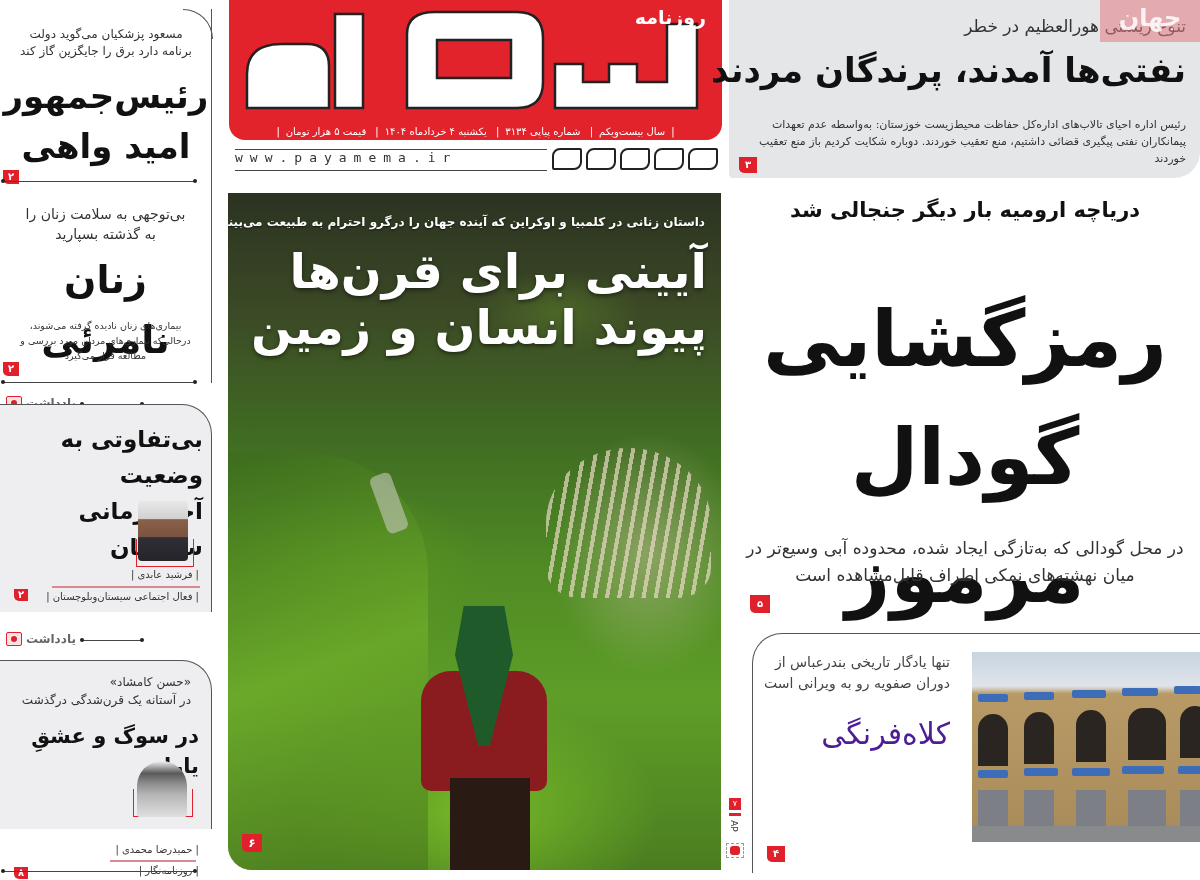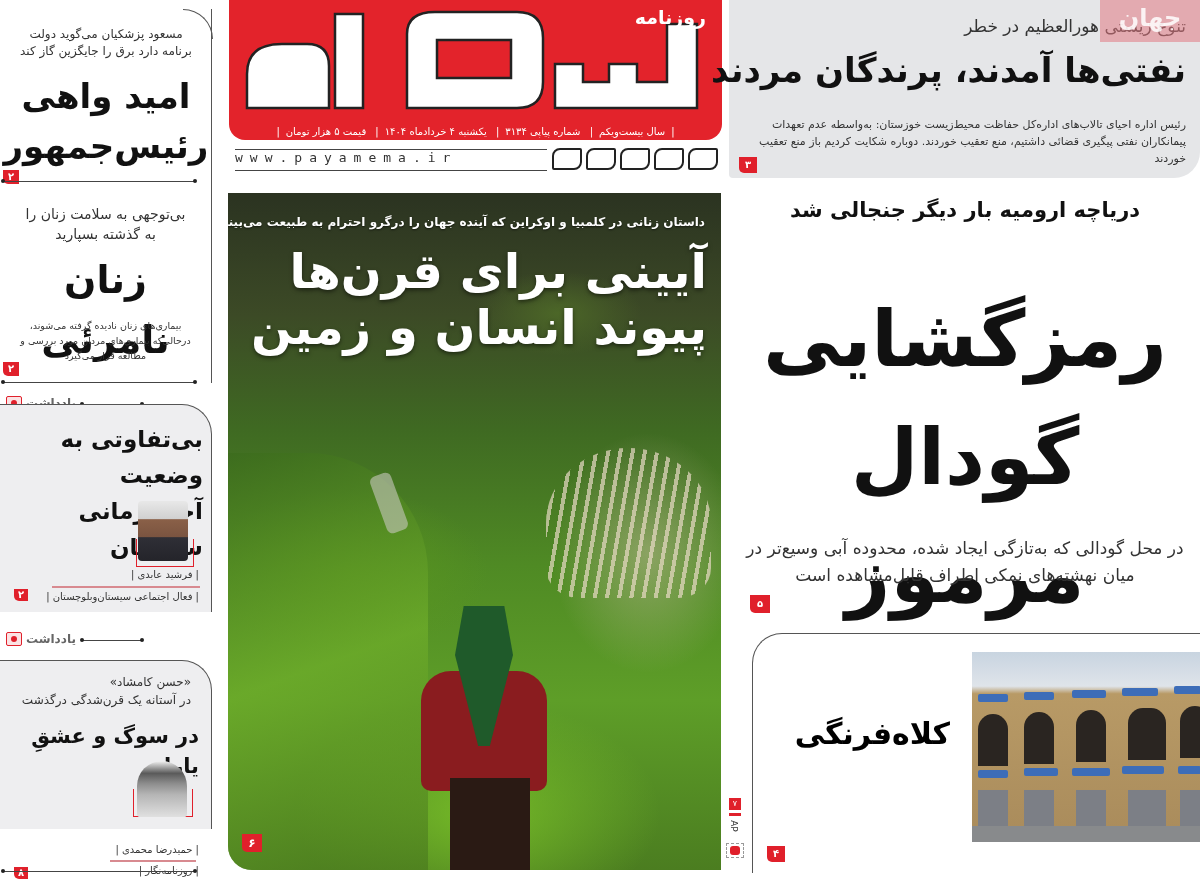--- a/index.html
+++ b/index.html
@@ -126,40 +126,40 @@
   .lead-kicker { position: absolute; left: 740px; top: 198px; width: 450px; text-align: center; font-size: 21px; font-weight: bold; color: #111; direction: rtl; }
   .lead-headline { position: absolute; left: 735px; top: 280px; width: 460px; text-align: center; font-size: 78px; font-weight: bold; line-height: 118px; color: #111; direction: rtl; letter-spacing: -2px; }
   .lead-sub { position: absolute; left: 740px; top: 535px; width: 450px; text-align: center; font-size: 17px; line-height: 27px; color: #333; direction: rtl; }
 
   
   .br-box {
     position: absolute; left: 752px; top: 633px; width: 448px; height: 240px;
     border-top: 1px solid #555; border-left: 1px solid #555; border-top-left-radius: 30px; background: #fff;
   }
   .br-kicker { position: absolute; right: 250px; top: 18px; width: 200px; text-align: right; font-size: 14px; line-height: 21px; color: #444; direction: rtl; }
-  .br-headline { position: absolute; right: 250px; top: 82px; width: 200px; text-align: right; font-size: 30px; font-weight: bold; color: #000000; direction: rtl; }
+  .br-headline { position: absolute; right: 250px; top: 82px; width: 200px; text-align: right; font-size: 30px; font-weight: normal; color: #4c1d95; direction: rtl; }
   .br-sub { position: absolute; right: 250px; top: 140px; width: 200px; text-align: right; font-size: 24px; font-weight: bold; color: #555; line-height: 34px; direction: rtl; }
   .building {
     position: absolute; left: 219px; top: 18px; width: 229px; height: 190px; overflow: hidden;
     background: linear-gradient(180deg, #c8d4e0 0%, #dfe4ea 18%, #b89a66 22%, #a98b5b 100%);
   }
   .building .arch { position: absolute; width: 30px; height: 52px; background: #2a2521; border-radius: 15px 15px 0 0; }
   .building .tile { position: absolute; height: 8px; background: #3d6db8; border-radius: 2px; }
   .building .shutter { position: absolute; width: 30px; height: 40px; background: #7c7f86; }
   .building .ground { position: absolute; left: 0; right: 0; bottom: 0; height: 16px; background: #888a8c; }
 </style>
 </head>
 <body>
 
 <div class="left-box" style="top:0; height:180px; border-top:none; border-radius:0 0 0 0; border-right:none;margin-top:9px;">
   <div class="abs" style="right:-1px; top:0; width:30px; height:30px; border-top:1px solid #555; border-right:1px solid #555; border-top-right-radius:30px;"></div>
   <div class="kicker" style="position:absolute; top:17px; left:10px; right:10px;">مسعود پزشکیان می‌گوید دولت برنامه دارد برق را جایگزین گاز کند</div>
   <div class="headline" style="position:absolute; top:62px; left:0; right:0; font-size:34px; line-height:50px;">
+    <div>رئیس‌جمهور</div>
     <div>امید واهی</div>
-    <div>رئیس‌جمهور</div>
   </div>
   <div class="page-badge" style="left:3px; top:161px;">۲</div>
   <div class="abs" style="right:0; top:0; bottom:0; width:1px; background:#555;"></div>
 </div>
 <div class="rule" style="left:3px; top:181px; width:192px;"></div>
 
 <div class="left-box" style="top:188px; height:195px; border-top:none; border-radius:0;">
   <div class="kicker" style="position:absolute; top:16px; left:10px; right:10px; font-size:14px; line-height:20px;">بی‌توجهی به سلامت زنان را به گذشته بسپارید</div>
   <div class="headline" style="position:absolute; top:62px; left:0; right:0; font-size:38px; line-height:60px;">زنان نامرئی</div>
   <div class="sub" style="position:absolute; top:130px; left:4px; right:4px;">بیماری‌های زنان نادیده گرفته می‌شوند، درحالی‌که بیماری‌های مردان مورد بررسی و مطالعه قرار می‌گیرد</div>
@@ -273,20 +273,21 @@
   <div class="lead-kicker">دریاچه ارومیه بار دیگر جنجالی شد</div>
   <div class="lead-headline">
     <div>رمزگشایی</div>
     <div>گودال مرموز</div>
   </div>
   <div class="lead-sub">در محل گودالی که به‌تازگی ایجاد شده، محدوده آبی وسیع‌تر در میان نهشته‌های نمکی اطراف قابل‌مشاهده است</div>
   <div class="page-badge" style="left:750px; top:595px; width:20px; height:18px; line-height:18px;">۵</div>
 </div>
 
 <div class="br-box">
+  <div class="br-kicker">تنها یادگار تاریخی بندرعباس از دوران صفویه رو به ویرانی است</div>
   <div class="br-headline">کلاه‌فرنگی</div>
   <div class="building">
     <div class="tile" style="left:6px; top:42px; width:30px;"></div>
     <div class="tile" style="left:52px; top:40px; width:30px;"></div>
     <div class="tile" style="left:100px; top:38px; width:34px;"></div>
     <div class="tile" style="left:150px; top:36px; width:36px;"></div>
     <div class="tile" style="left:202px; top:34px; width:27px;"></div>
     <div class="arch" style="left:6px; top:62px;"></div>
     <div class="arch" style="left:52px; top:60px;"></div>
     <div class="arch" style="left:104px; top:58px;"></div>

